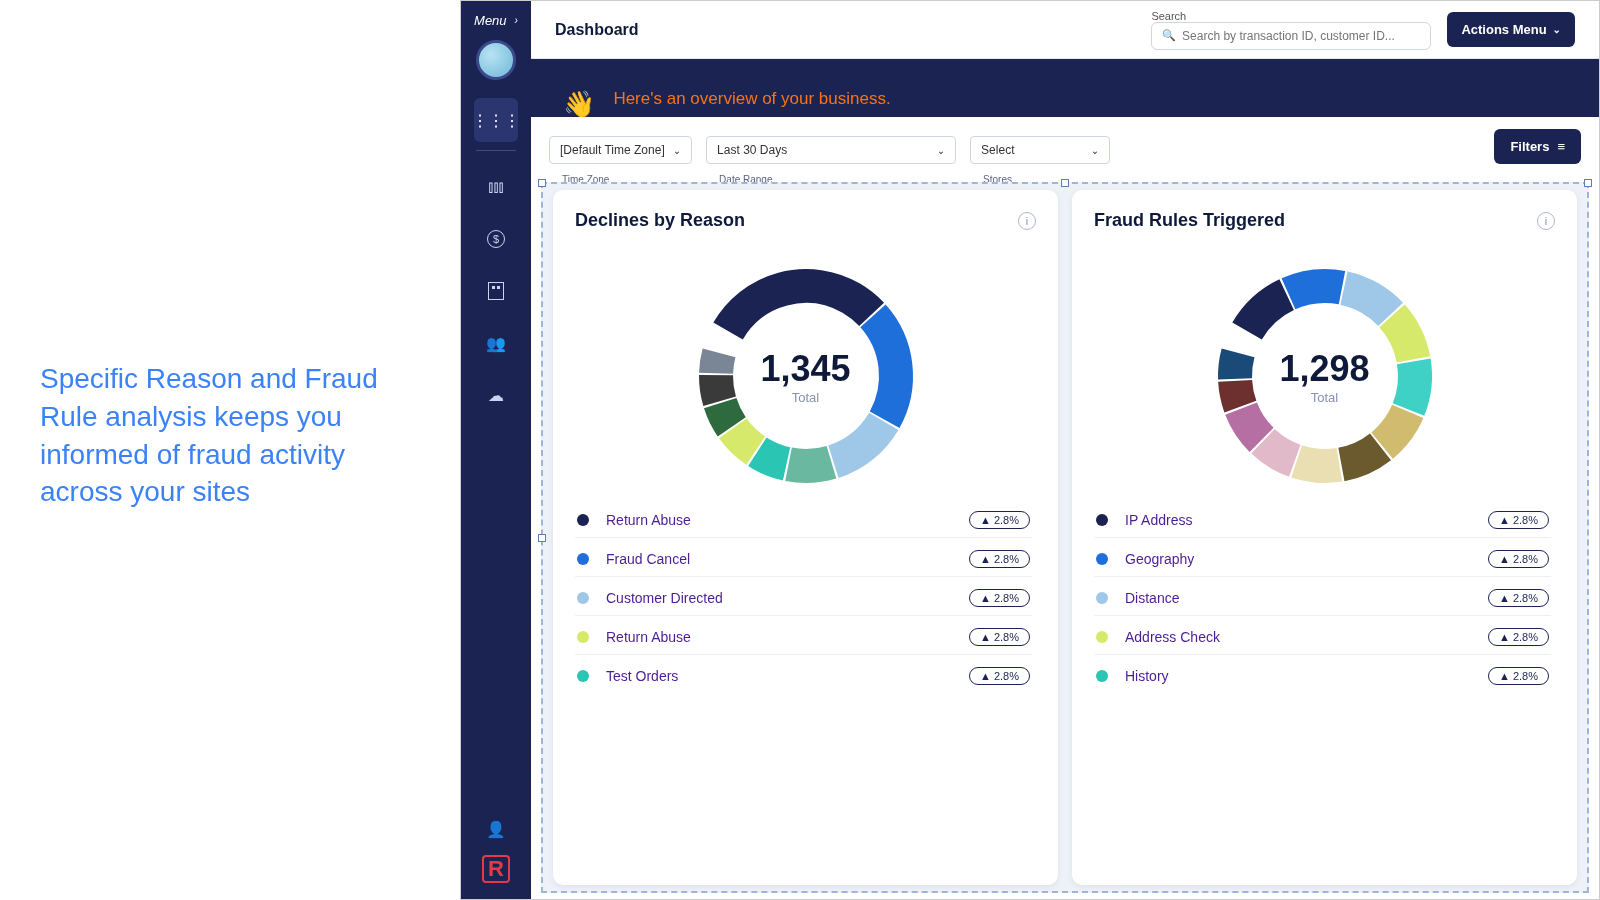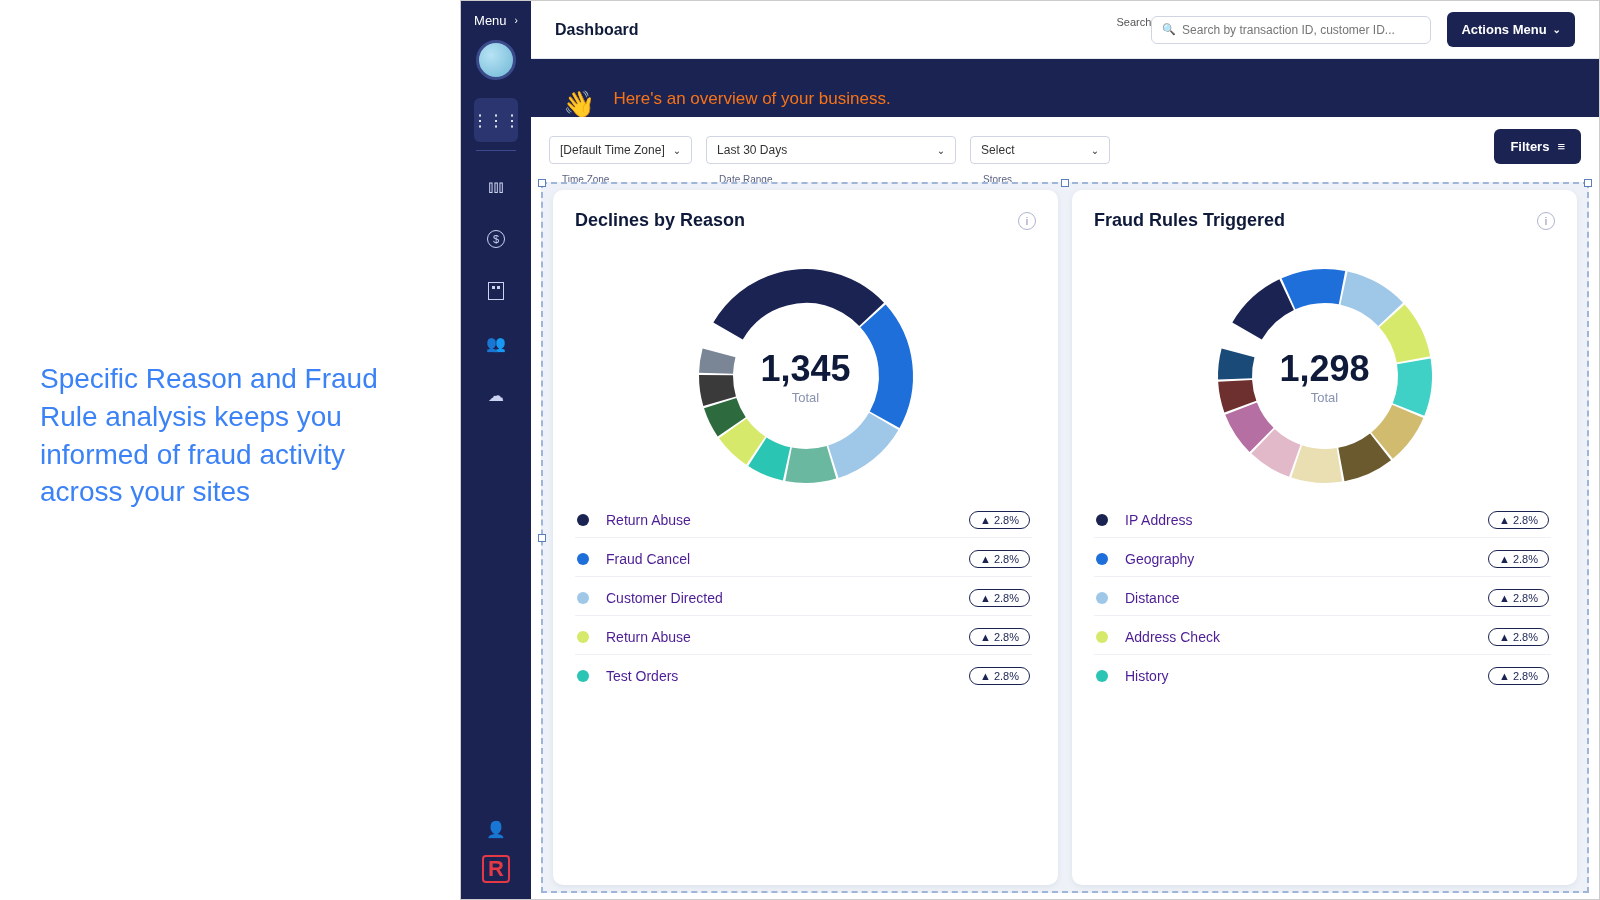--- a/index.html
+++ b/index.html
@@ -1,32 +1,32 @@
 <!DOCTYPE html>
 <html><head>
 <meta charset="utf-8">
 <style>
 * { box-sizing: border-box; margin: 0; padding: 0; }
 body { font-family: -apple-system, BlinkMacSystemFont, "Segoe UI", Arial, sans-serif; background: #fff; width: 1600px; height: 900px; overflow: hidden; display: flex; }
 .caption { width: 460px; padding: 360px 40px 0 40px; }
 .caption-text { font-size: 28px; font-weight: 400; line-height: 1.35; color: #3b82f6; }
 .app { flex: 1; display: flex; border: 1px solid #ccc; }
 .sidenav { width: 70px; background: #1a2352; display: flex; flex-direction: column; align-items: center; padding-top: 12px; }
-.menu-toggle { color: #fff; font-size: 13px; display: flex; align-items: center; gap: 8px; margin-bottom: 12px; cursor: pointer; }
+.menu-toggle { color: #fff; font-size: 13px; display: flex; align-items: center; gap: 8px; margin-bottom: 12px; cursor: pointer; font-style: italic; }
 .avatar { width: 40px; height: 40px; border-radius: 50%; background: radial-gradient(circle at 35% 35%, #b7e3f5, #6fb7d4); border: 3px solid #3a4a8a; margin-bottom: 14px; }
 .nav-item { width: 44px; height: 44px; display: flex; align-items: center; justify-content: center; color: #cbd3f0; margin: 4px 0; cursor: pointer; border-radius: 6px; }
 .nav-item.active { background: #2b3670; color: #fff; }
 .nav-divider { width: 40px; height: 1px; background: #3a4a8a; margin: 4px 0 10px; }
 .nav-spacer { flex: 1; }
 .logo { color: #e63946; font-weight: 800; font-size: 22px; margin-bottom: 16px; border: 2px solid #e63946; width: 28px; height: 28px; display: flex; align-items: center; justify-content: center; border-radius: 4px; }
 .main { flex: 1; display: flex; flex-direction: column; background: #fff; }
 .topbar { height: 58px; display: flex; align-items: center; padding: 0 24px; border-bottom: 1px solid #e6e8ef; gap: 16px; }
 .page-title { font-weight: 700; font-size: 16px; color: #0f1a3a; }
 .top-spacer { flex: 1; }
-.search-wrap { display: flex; flex-direction: row; font-size: 11px; color: #555; }
+.search-wrap { display: flex; flex-direction: column; font-size: 11px; color: #555; }
 .search-box { display: flex; align-items: center; border: 1px solid #d0d5e2; border-radius: 6px; padding: 6px 10px; width: 280px; background: #fff; gap: 6px; }
 .search-box input { border: none; outline: none; font-size: 12px; flex: 1; color: #333; }
 .actions-btn { background: #1a2352; color: #fff; border: none; border-radius: 6px; padding: 10px 14px; font-size: 13px; font-weight: 600; cursor: pointer; display: flex; align-items: center; gap: 6px; }
 .hero { background: #1a2352; color: #fff; padding: 26px 32px 0; }
 .hero-row { display: flex; align-items: flex-start; gap: 18px; }
 .wave-icon { font-size: 26px; line-height: 1; margin-top: 6px; }
 .hero h1 { font-size: 30px; font-weight: 800; }
 .hero p { font-size: 17px; color: #f97316; margin-top: 4px; }
 .tabs { display: flex; gap: 28px; margin-top: 28px; }
 .tab { color: #aab3dd; font-size: 14px; font-weight: 600; padding: 10px 2px; cursor: pointer; border-bottom: 3px solid transparent; }

